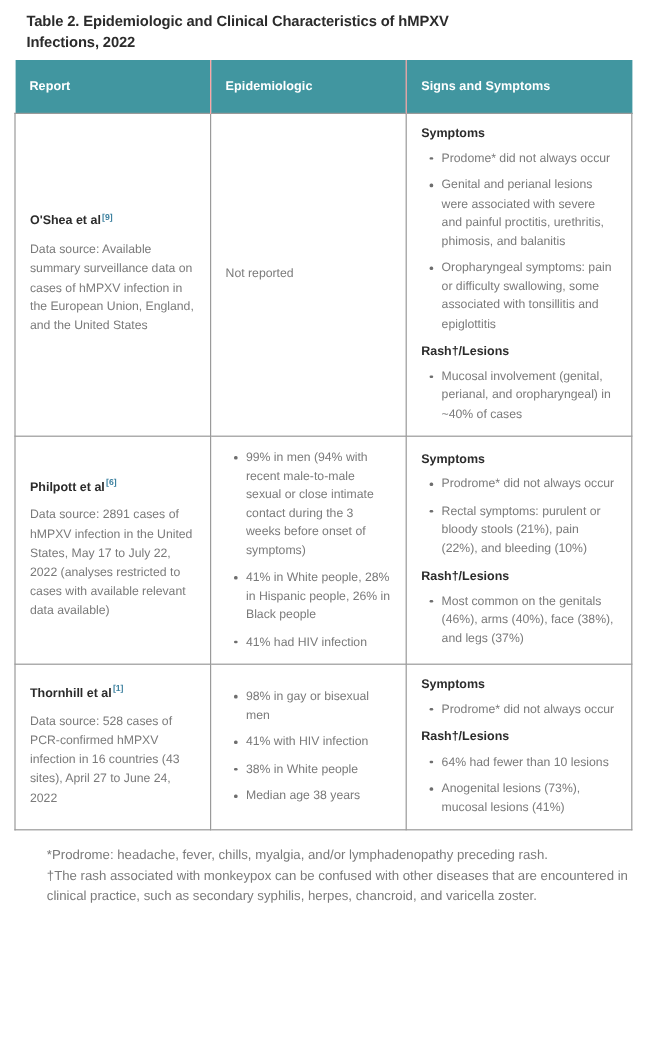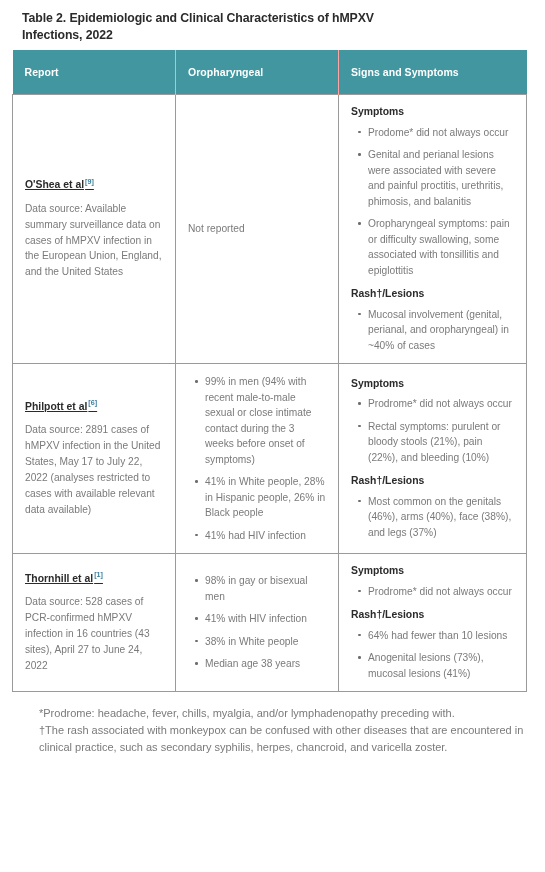--- a/index.html
+++ b/index.html
@@ -59,21 +59,20 @@
   .col-report { width: 163px; }
   .col-demo { width: 163px; }
   .col-signs { width: 188px; }
 
   .study-name {
     font-weight: bold;
     color: #2b2b2b;
     font-size: 10.4px;
     margin-bottom: 9px;
     line-height: 1.3;
-    text-decoration: underline;
   }
   .cite {
     color: #3a7f9e;
     font-size: 7.2px;
     vertical-align: super;
     line-height: 0;
     margin-left: 1px;
   }
   .data-source {
     color: #7a7a7a;
@@ -135,21 +134,21 @@
 
   <table class="data-table">
     <colgroup>
       <col class="col-report">
       <col class="col-demo">
       <col class="col-signs">
     </colgroup>
     <thead>
       <tr>
         <th>Report</th>
-        <th>Oropharyngeal</th>
+        <th>Epidemiologic</th>
         <th>Signs and Symptoms</th>
       </tr>
     </thead>
     <tbody>
 
       <tr>
         <td class="cell-report">
           <div class="study-name">
             <span>O'Shea et al</span><span class="cite">[9]</span>
           </div>
@@ -224,17 +223,17 @@
             <li>64% had fewer than 10 lesions</li>
             <li>Anogenital lesions (73%), mucosal lesions (41%)</li>
           </ul>
         </td>
       </tr>
 
     </tbody>
   </table>
 
   <div class="footnotes">
-    <p class="fn-line">*Prodrome: headache, fever, chills, myalgia, and/or lymphadenopathy preceding with.</p>
+    <p class="fn-line">*Prodrome: headache, fever, chills, myalgia, and/or lymphadenopathy preceding rash.</p>
     <p class="fn-line">†The rash associated with monkeypox can be confused with other diseases that are encountered in clinical practice, such as secondary syphilis, herpes, chancroid, and varicella zoster.</p>
   </div>
 
 </div>
 
 </body></html>

